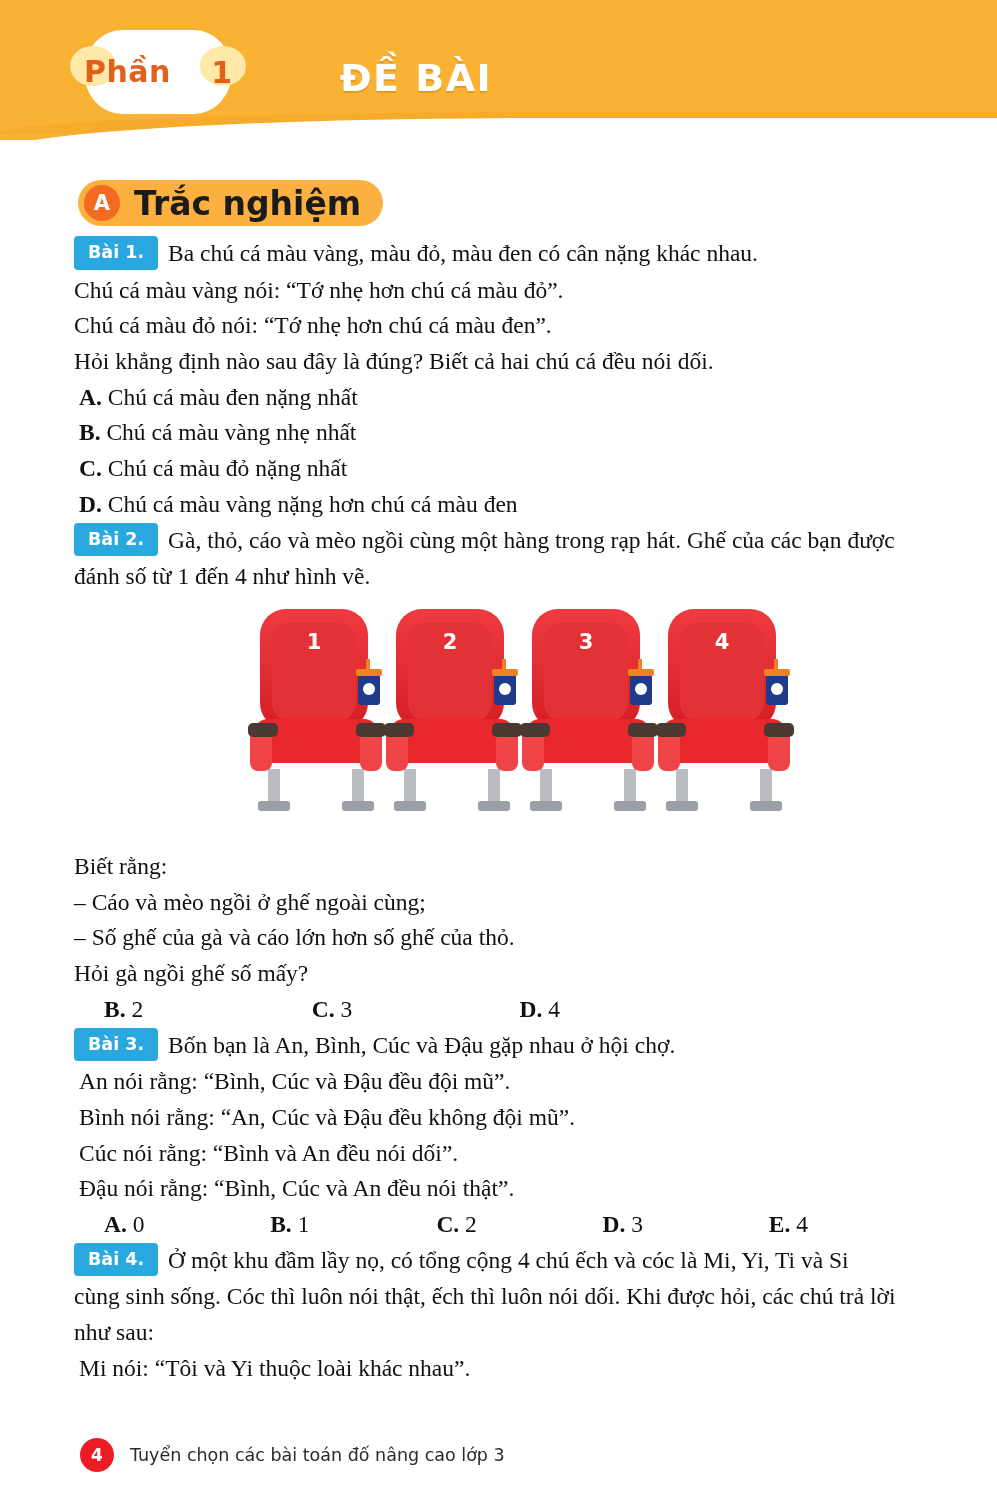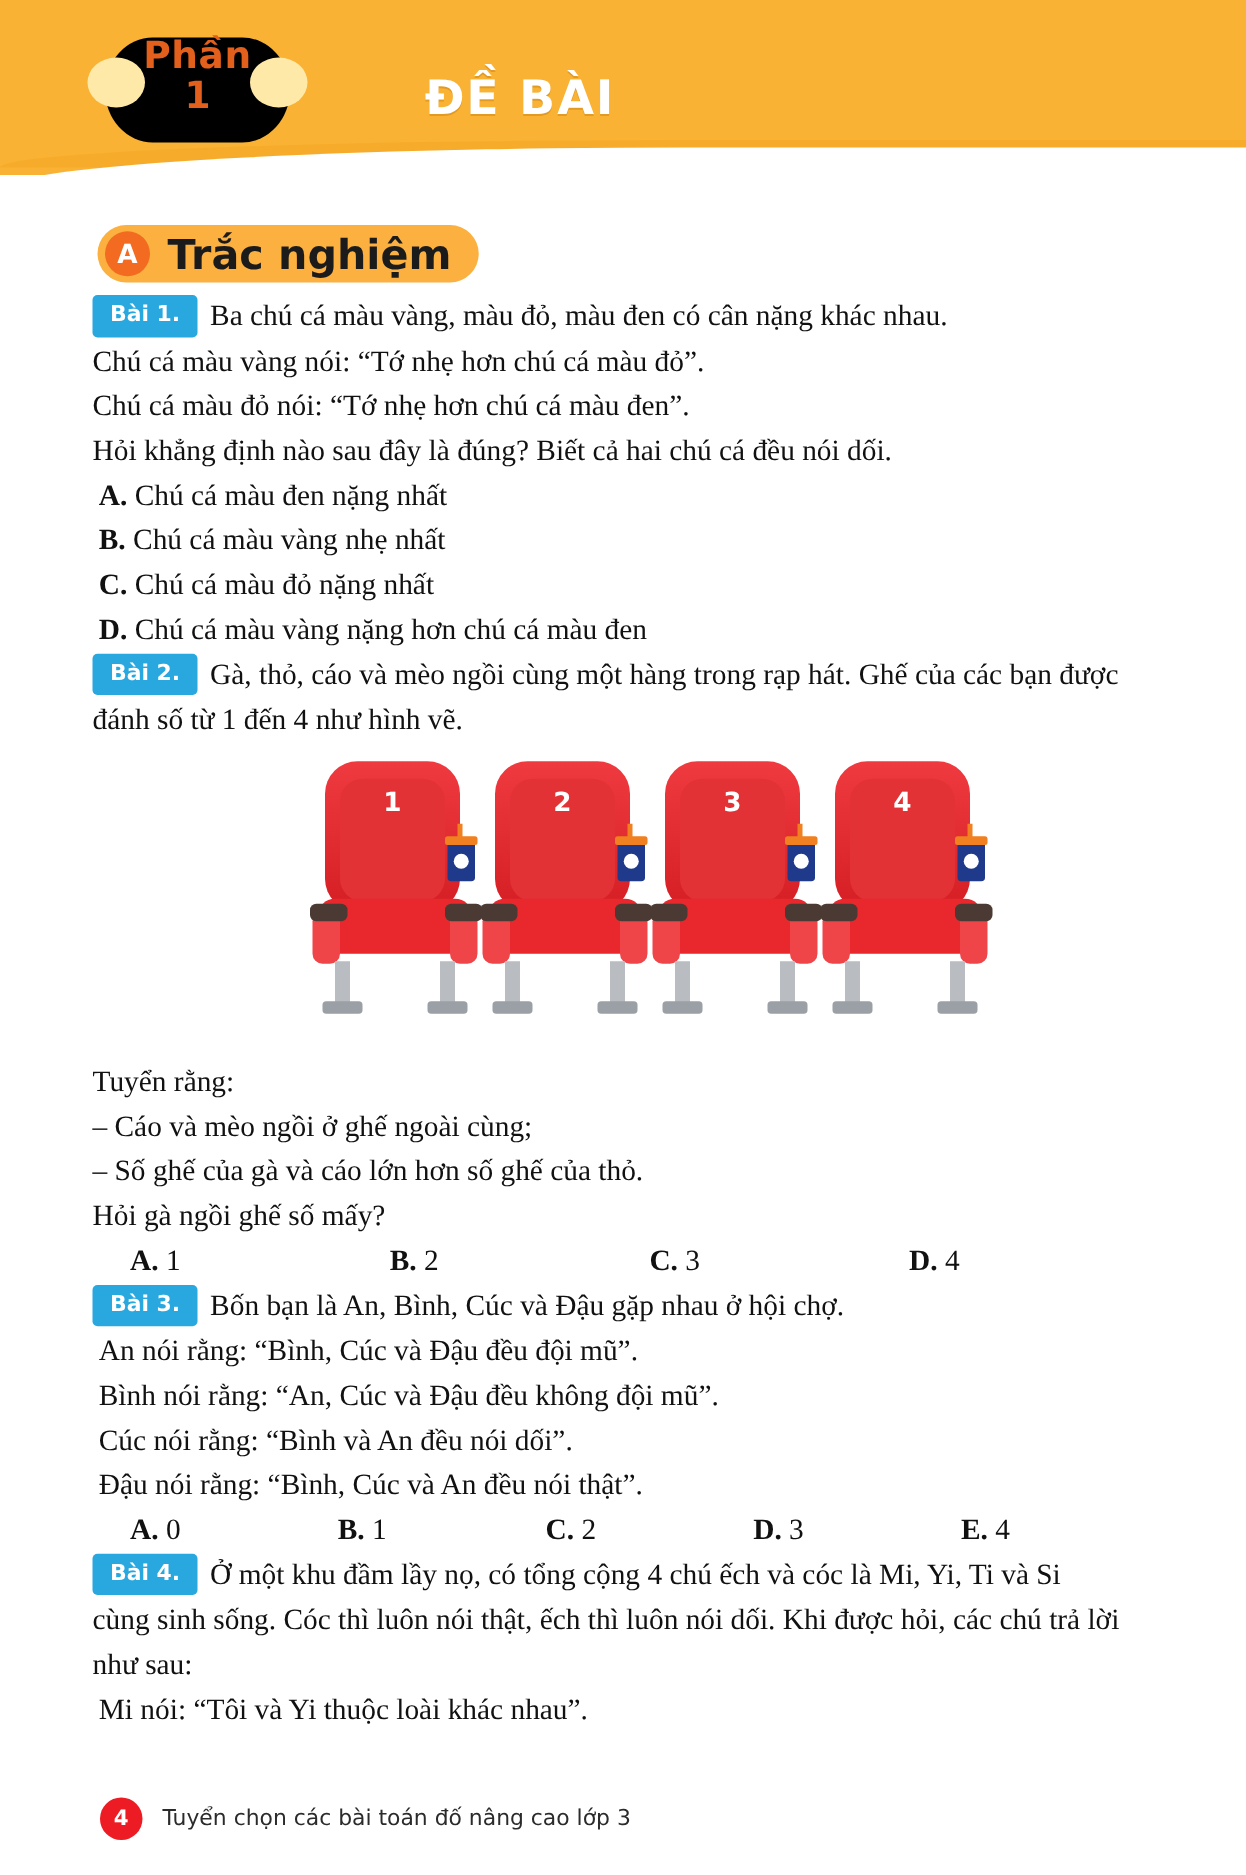--- a/index.html
+++ b/index.html
@@ -38,26 +38,26 @@
     height: 22px;
     background: #f6a623;
     border-top-left-radius: 55% 100%;
     opacity: 0.55;
   }
 
   .phan-badge {
     position: absolute;
     left: 84px; top: 30px;
     width: 148px; height: 84px;
-    background: #000000;
+    background: #ffffff;
     border-radius: 40px 40px 40px 40px / 44px 44px 44px 44px;
     display: flex;
-    flex-direction: column;
+    flex-direction: row;
     align-items: center;
-    justify-content: flex-start;
+    justify-content: space-between;
     line-height: 1;
   }
   .phan-badge:before, .phan-badge:after {
     content: "";
     position: absolute;
     background: #ffe9a8;
     border-radius: 50%;
   }
   .phan-badge:before { width: 46px; height: 40px; left: -14px; top: 16px; }
   .phan-badge:after  { width: 46px; height: 40px; right: -14px; top: 16px; }
@@ -325,30 +325,26 @@
             <rect x="0" y="14" width="22" height="32" rx="3" fill="#1f3a8a"></rect>
             <rect x="-2" y="10" width="26" height="7" rx="2" fill="#f08020"></rect>
             <rect x="8" y="0" width="4" height="12" fill="#f08020"></rect>
             <circle cx="11" cy="30" r="6" fill="#ffffff"></circle>
           </g>
         </g>
       </g>
     </svg>
   </div>
 
-  <div class="line">Tuyển rằng:</div>
+  <div class="line">Biết rằng:</div>
   <div class="line">– Cáo và mèo ngồi ở ghế ngoài cùng;</div>
   <div class="line">– Số ghế của gà và cáo lớn hơn số ghế của thỏ.</div>
   <div class="line">Hỏi gà ngồi ghế số mấy?</div>
 
   <div class="opt-row four">
-    <div>
-      <span class="opt-letter">A.</span>
-      <span>1</span>
-    </div>
     <div>
       <span class="opt-letter">B.</span>
       <span>2</span>
     </div>
     <div>
       <span class="opt-letter">C.</span>
       <span>3</span>
     </div>
     <div>
       <span class="opt-letter">D.</span>

